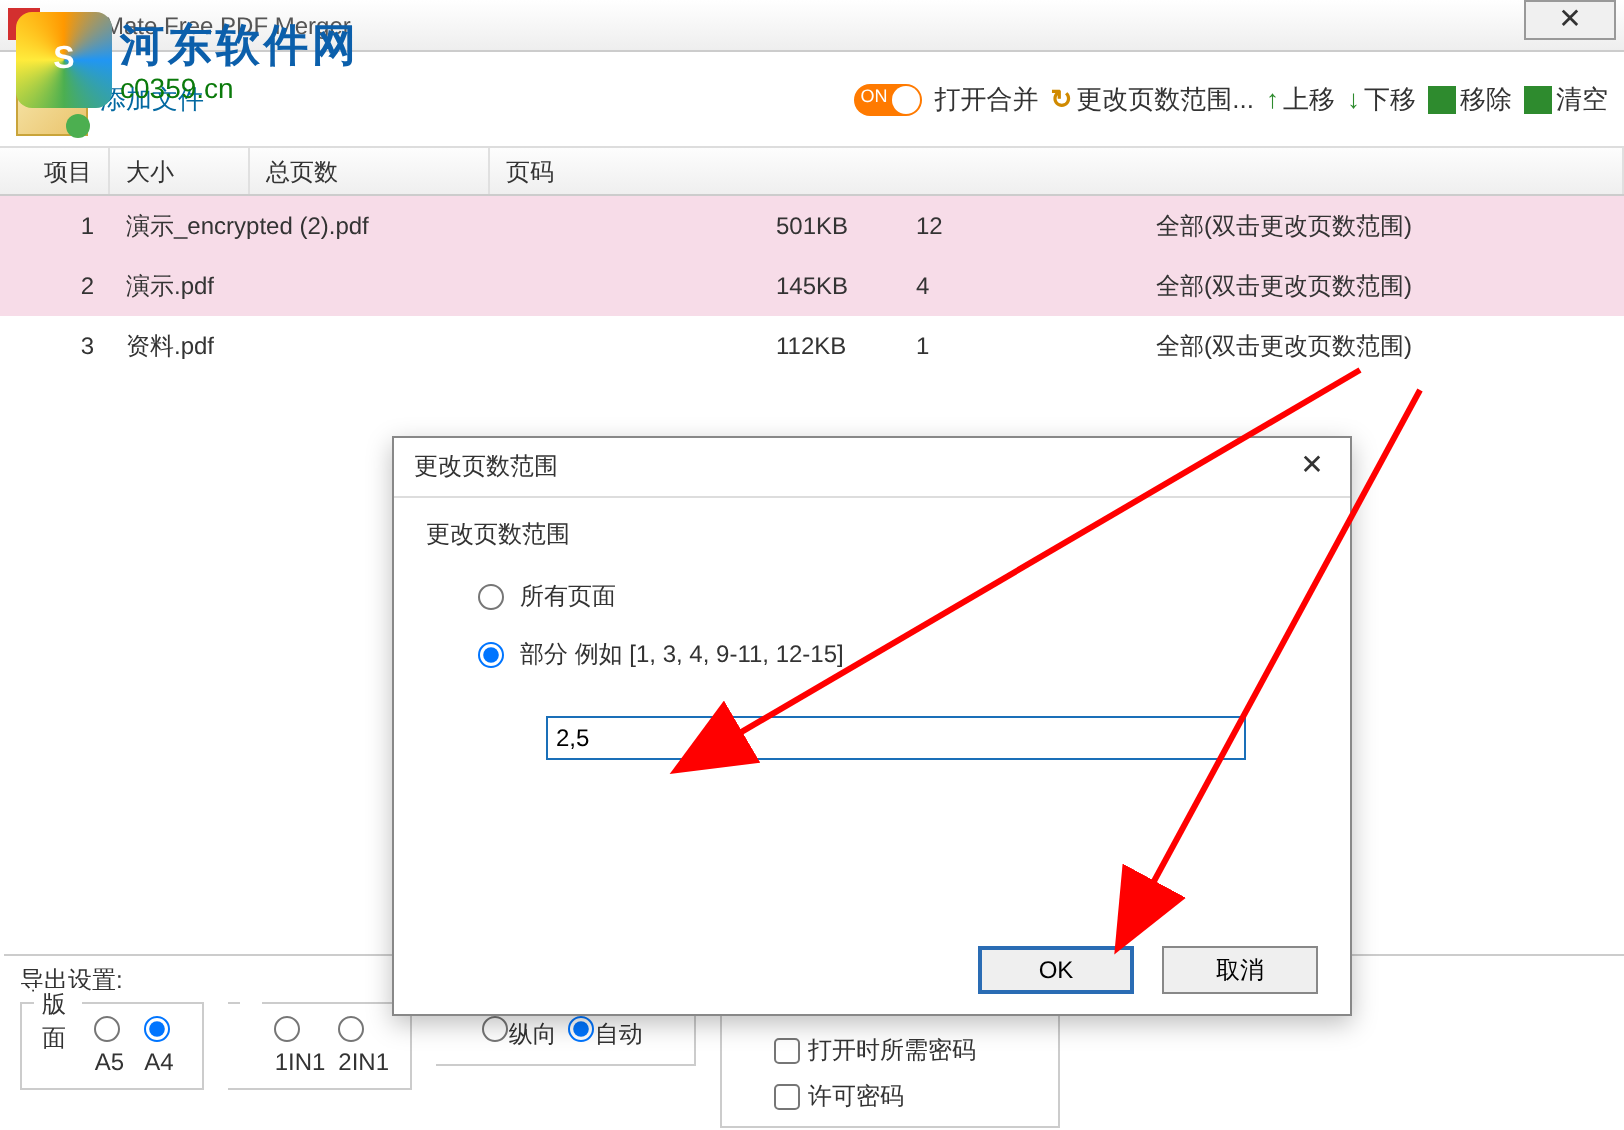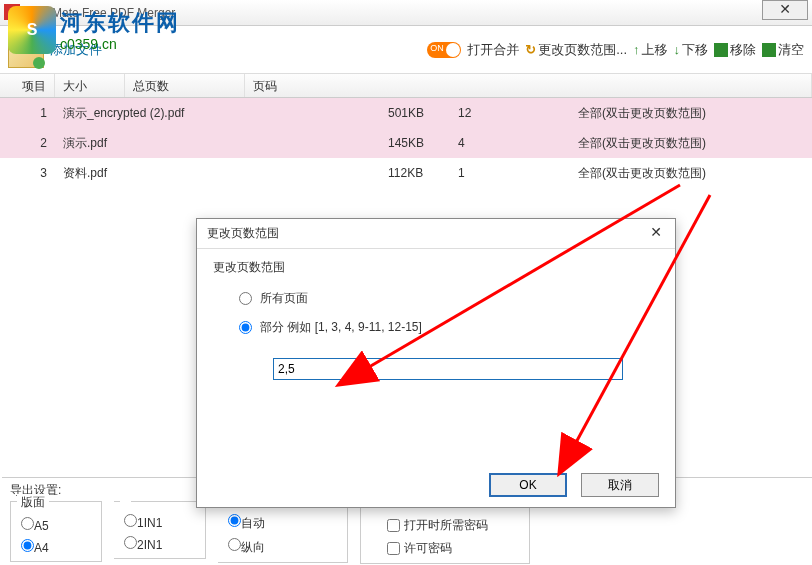--- a/index.html
+++ b/index.html
@@ -52,21 +52,21 @@
   .dialog .radio-row { margin: 12px 0 12px 26px; font-size:12px; display:flex; align-items:center; gap:4px;}
   .dialog input[type=radio]{margin-right:4px;}
   .dialog .range-input { margin: 10px 0 0 60px; width:350px; height:22px; border:1px solid #1a6fb8; padding:2px 4px; font-size:12px; }
   .dialog .btn-row { position:absolute; bottom:10px; right:16px; display:flex; gap:14px;}
   .dialog .btn { width:78px; height:24px; background:#efefef; border:1px solid #888; font-size:12px; }
   .dialog .btn.primary { border:2px solid #2a6cb4; }
   
   .export-area { position:absolute; left:2px; bottom:0; right:0; height:88px; border-top:1px solid #ccc; padding:4px 8px 0 8px; background:#fff; font-size:12px;}
   .export-area .lbl { font-size:12px; margin-bottom:2px;}
   .export-row { display:flex; gap:12px; align-items:flex-start;}
-  .export-col { border:1px solid #ccc; padding:6px 10px; display:flex; flex-direction:column; gap:6px; }
+  .export-col { border:1px solid #ccc; padding:6px 10px; display:flex; flex-direction:row; gap:6px; }
   .export-col .sublabel { margin:-14px 0 0 -4px; background:#fff; padding:0 4px; width:fit-content; font-size:12px;}
   .radio-set label, .check-set label { display:flex; align-items:center; gap:4px; font-size:12px;padding-left:16px;}
   .check-set { display:flex; flex-direction:column; gap:6px;}
   
   svg.arrows { position:absolute; left:0; top:0; z-index:200; pointer-events:none; }
 </style>
 </head>
 <body>
 
 <div class="titlebar">
@@ -174,22 +174,22 @@
       <label><input type="radio" name="paper" style=""><span>A5</span></label>
       <label><input type="radio" name="paper" checked="" style=""><span>A4</span></label>
     </div>
     <div class="export-col" style="width:92px;border-left:none">
       <div class="sublabel">&nbsp;</div>
       <label><input type="radio" name="nin" style=""><span>1IN1</span></label>
       <label><input type="radio" name="nin" style=""><span>2IN1</span></label>
     </div>
     <div class="export-col" style="width:130px;border-left:none">
       <div class="sublabel">&nbsp;</div>
+      <label><input type="radio" name="orient" style=""><span>纵向</span></label>
       <label><input type="radio" name="orient" checked="" style=""><span>自动</span></label>
-      <label><input type="radio" name="orient" style=""><span>纵向</span></label>
     </div>
     <div class="export-col check-set" style="width:170px;">
       <div class="sublabel">安全</div>
       <label>
           <input type="checkbox" style="">
           <span>打开时所需密码</span>
         </label>
       <label>
           <input type="checkbox" style="">
           <span>许可密码</span>

